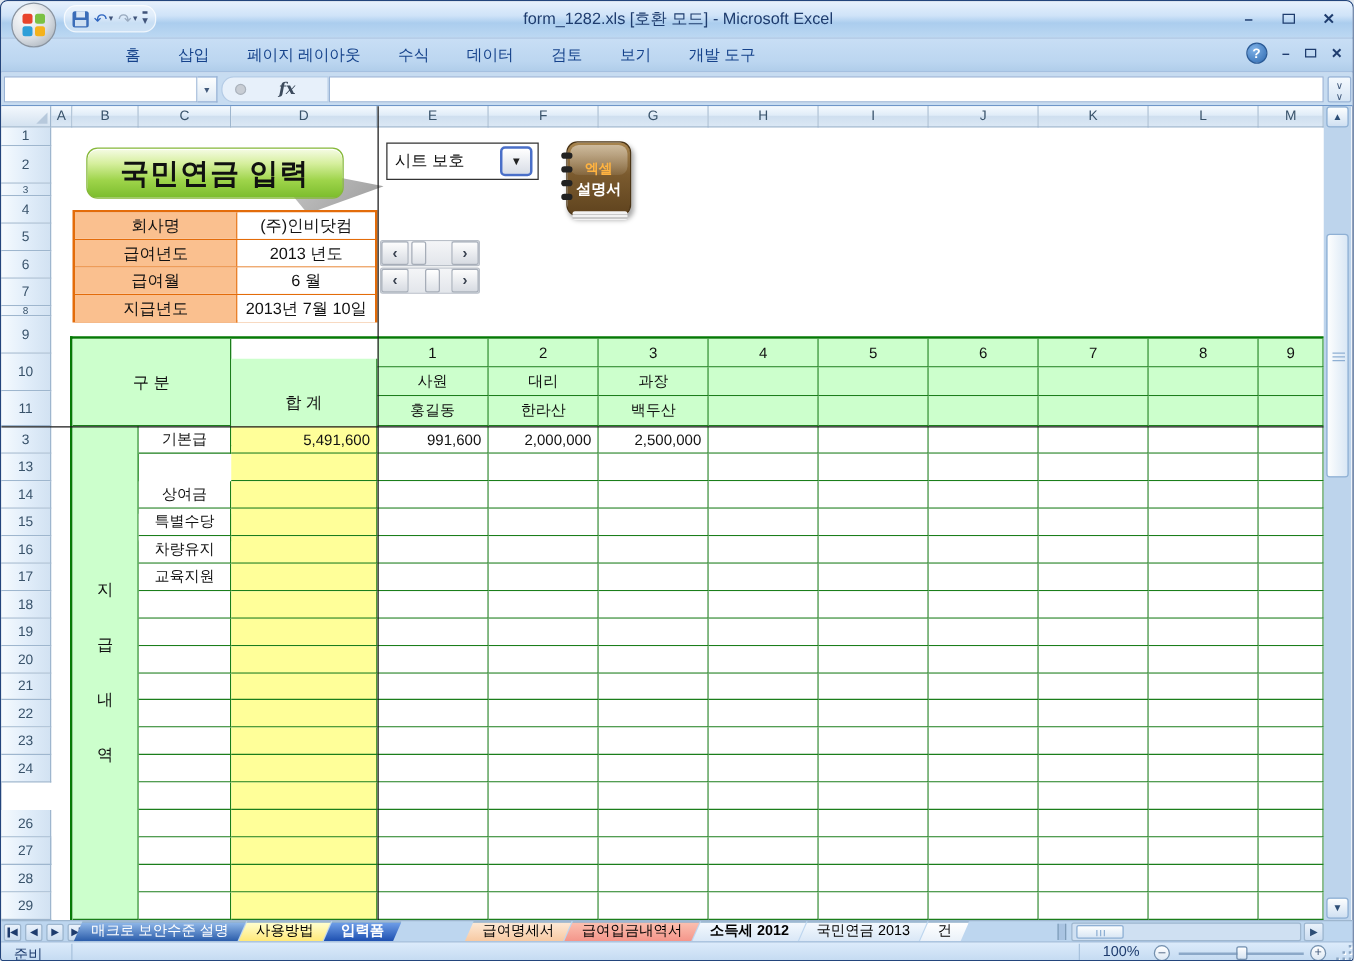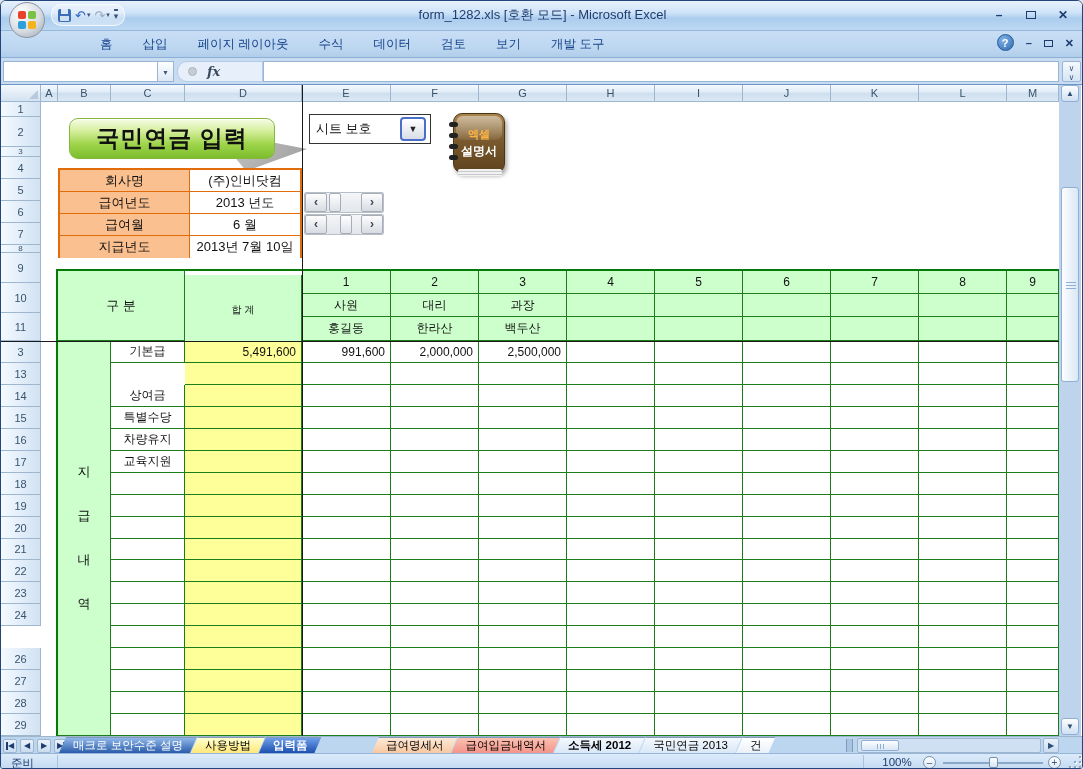--- a/index.html
+++ b/index.html
@@ -45,21 +45,21 @@
   .restore-box2{width:9px;height:7px;border:1.5px solid #1e3c6e;display:inline-block;}
 
   
   .fbar{left:0;top:57px;width:1083px;height:27px;background:#c7dcf1;border-bottom:1px solid #6e96c8;
     display:flex;align-items:center;}
   .namebox{position:absolute;left:2px;top:3px;width:155px;height:21px;background:#fff;
     border:1px solid #9ab4d6;font-size:12px;padding:2px 4px;color:#222;}
   .namebox-arrow{position:absolute;left:157px;top:3px;width:16px;height:21px;background:linear-gradient(#fdfefe,#dde9f5);
     border:1px solid #9ab4d6;border-left:none;font-size:7px;color:#41597a;text-align:center;line-height:21px;}
   .fx-pill{position:absolute;left:176px;top:3px;width:86px;height:21px;background:#e7f0fa;
-    border:1px solid #b5cce6;border-radius:10px 0 0 10px;display:flex;align-items:center;gap:10px;padding:0 10px;}
+    border:1px solid #b5cce6;border-radius:10px 0 0 10px;display:flex;align-items:center;gap:26px;padding:0 10px;}
   .fx-dot{width:9px;height:9px;border-radius:50%;background:#c8cdd4;border:1px solid #aab2bc;}
   .fx-label{font-family:"DejaVu Serif",serif;font-style:italic;font-weight:bold;font-size:13px;color:#3c4a5c;}
   .formula-input{position:absolute;left:262px;top:3px;width:796px;height:21px;background:#fff;
     border:1px solid #9ab4d6;font-size:12px;padding:2px 4px;}
   .fbar-chev{position:absolute;left:1061px;top:3px;width:19px;height:21px;background:linear-gradient(#f4f9fe,#d6e5f4);
     border:1px solid #9ab4d6;border-radius:2px;color:#41597a;font-size:8px;line-height:9px;text-align:center;padding-top:2px;}
 
   
   .grid-bg{left:40px;top:101px;width:1018px;height:634px;background:#ffffff;z-index:1;}
   .corner{left:0;top:84px;width:40px;height:17px;background:linear-gradient(#f3f8fd,#d4e2f0);
@@ -325,21 +325,21 @@
   <div class="spinner" style="left:303px;top:213px;">
     <span class="sp-btn">‹</span>
     <span class="sp-track">
         <span class="sp-thumb" style="left:13px;"></span>
       </span>
     <span class="sp-btn">›</span>
   </div>
 
   <div class="abs main-table" id="main-table">
       <div class="tcell tc-center bg-green" style="left: 0px; top: 0px; width: 127px; height: 70px; justify-content: center; font-size: 13px;">구  분</div>
-      <div class="tcell tc-center bg-green" style="left: 127px; top: 4px; width: 117px; height: 70px; justify-content: center; font-size: 10px;">합  계</div>
+      <div class="tcell tc-center bg-green" style="left: 127px; top: 16px; width: 117px; height: 70px; justify-content: center; font-size: 13px;">합  계</div>
       <div class="tcell tc-center bg-green" style="left: 244px; top: 0px; width: 89px; height: 23px; justify-content: center;">1</div>
       <div class="tcell tc-center bg-green" style="left: 244px; top: 23px; width: 89px; height: 23px; justify-content: center;">사원</div>
       <div class="tcell tc-center bg-green" style="left: 244px; top: 46px; width: 89px; height: 24px; justify-content: center;">홍길동</div>
       <div class="tcell tc-center bg-green" style="left: 333px; top: 0px; width: 88px; height: 23px; justify-content: center;">2</div>
       <div class="tcell tc-center bg-green" style="left: 333px; top: 23px; width: 88px; height: 23px; justify-content: center;">대리</div>
       <div class="tcell tc-center bg-green" style="left: 333px; top: 46px; width: 88px; height: 24px; justify-content: center;">한라산</div>
       <div class="tcell tc-center bg-green" style="left: 421px; top: 0px; width: 88px; height: 23px; justify-content: center;">3</div>
       <div class="tcell tc-center bg-green" style="left: 421px; top: 23px; width: 88px; height: 23px; justify-content: center;">과장</div>
       <div class="tcell tc-center bg-green" style="left: 421px; top: 46px; width: 88px; height: 24px; justify-content: center;">백두산</div>
       <div class="tcell tc-center bg-green" style="left: 509px; top: 0px; width: 88px; height: 23px; justify-content: center;">4</div>

